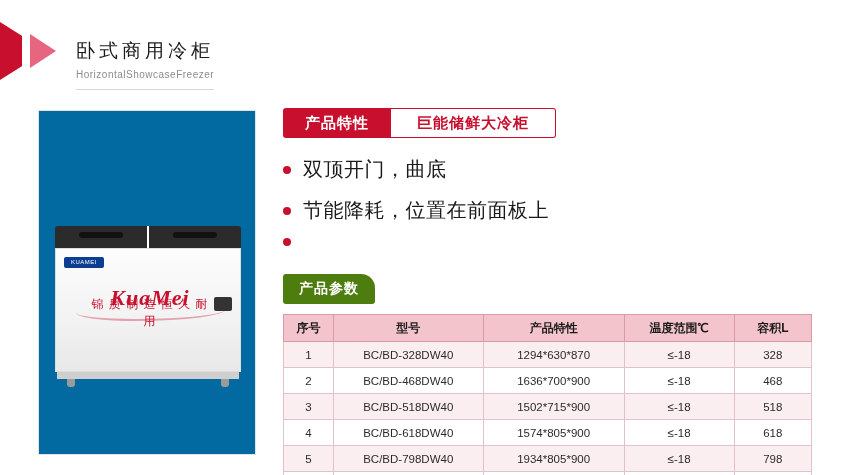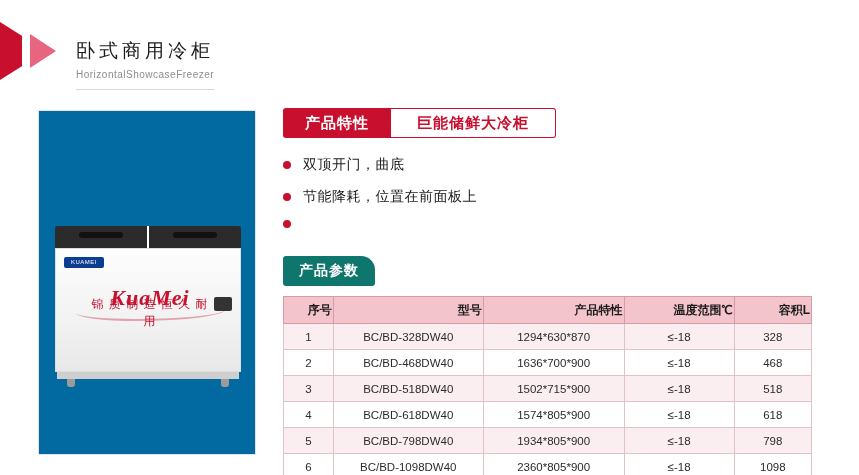--- a/index.html
+++ b/index.html
@@ -257,29 +257,29 @@
   }
   .bullet {
     width: 8px;
     height: 8px;
     background: #c8102e;
     border-radius: 50%;
     margin-right: 12px;
     flex: 0 0 auto;
   }
   .feature-text {
-    font-size: 14px;
+    font-size: 20px;
     color: #1a1a1a;
     letter-spacing: 0.5px;
   }
 
   .param-title {
     margin-top: 14px;
     display: inline-block;
-    background: #0f766e;
+    background: #4d7c0f;
     color: #fff;
     font-size: 14px;
     font-weight: bold;
     letter-spacing: 1px;
     padding: 6px 16px;
     border-radius: 3px 14px 3px 3px;
   }
 
   table.spec {
     margin-top: 10px;
@@ -288,21 +288,20 @@
     font-size: 11.5px;
     color: #2b2b2b;
   }
   table.spec th {
     background: #f3c4cc;
     border: 1px solid #d79aa6;
     height: 24px;
     font-weight: bold;
     font-size: 12px;
     color: #1a1a1a;
-    text-align: right;
   }
   table.spec td {
     border: 1px solid #e0c3c9;
     height: 23px;
     text-align: center;
   }
   table.spec tr.even td {
     background: #fbeef0;
   }
   table.spec tr.odd td {

